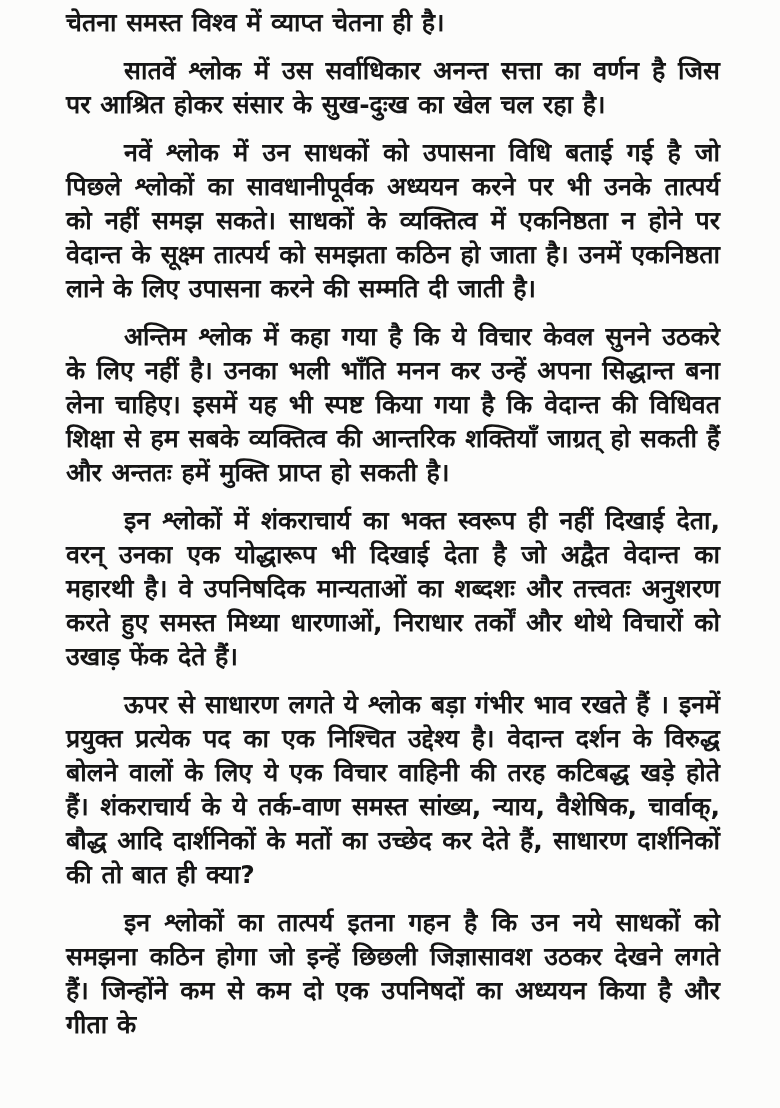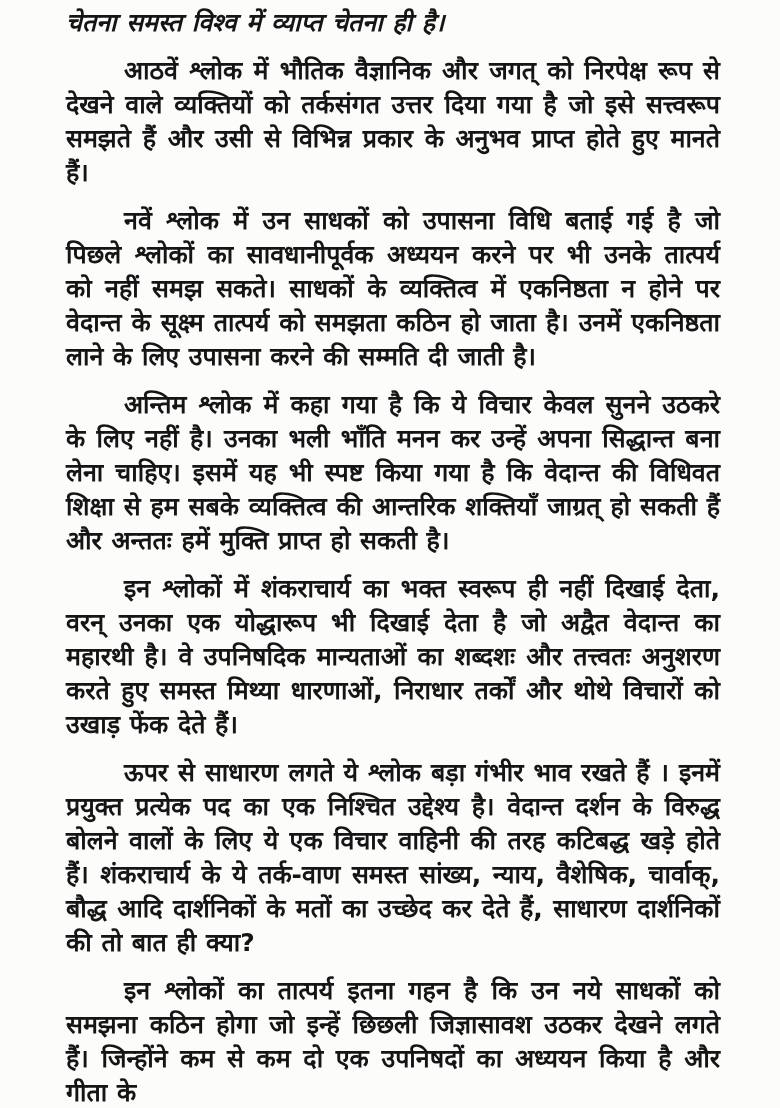--- a/index.html
+++ b/index.html
@@ -28,29 +28,28 @@
     color: #151515;
     text-align: justify;
   }
   .para {
     margin: 0 0 14px 0;
     text-indent: 58px;
     word-spacing: 1px;
   }
   .para.continued {
     text-indent: 0;
-    font-style: italic;
   }
 </style>
 </head>
 <body>
 
 <div class="scan-page">
   <div class="page-text">
       <p class="para continued">चेतना समस्त विश्व में व्याप्त चेतना ही है।</p>
-      <p class="para">आठवें श्लोक में भौतिक वैज्ञानिक और जगत् को निरपेक्ष रूप से देखने वाले व्यक्तियों को तर्कसंगत उत्तर दिया गया है जो इसे सत्त्वरूप समझते हैं और उसी से विभिन्न प्रकार के अनुभव प्राप्त होते हुए मानते हैं।</p>
+      <p class="para">सातवें श्लोक में उस सर्वाधिकार अनन्त सत्ता का वर्णन है जिस पर आश्रित होकर संसार के सुख-दुःख का खेल चल रहा है।</p>
       <p class="para">नवें श्लोक में उन साधकों को उपासना विधि बताई गई है जो पिछले श्लोकों का सावधानीपूर्वक अध्ययन करने पर भी उनके तात्पर्य को नहीं समझ सकते। साधकों के व्यक्तित्व में एकनिष्ठता न होने पर वेदान्त के सूक्ष्म तात्पर्य को समझता कठिन हो जाता है। उनमें एकनिष्ठता लाने के लिए उपासना करने की सम्मति दी जाती है।</p>
       <p class="para">अन्तिम श्लोक में कहा गया है कि ये विचार केवल सुनने उठकरे के लिए नहीं है। उनका भली भाँति मनन कर उन्हें अपना सिद्धान्त बना लेना चाहिए। इसमें यह भी स्पष्ट किया गया है कि वेदान्त की विधिवत शिक्षा से हम सबके व्यक्तित्व की आन्तरिक शक्तियाँ जाग्रत् हो सकती हैं और अन्ततः हमें मुक्ति प्राप्त हो सकती है।</p>
       <p class="para">इन श्लोकों में शंकराचार्य का भक्त स्वरूप ही नहीं दिखाई देता, वरन् उनका एक योद्धारूप भी दिखाई देता है जो अद्वैत वेदान्त का महारथी है। वे उपनिषदिक मान्यताओं का शब्दशः और तत्त्वतः अनुशरण करते हुए समस्त मिथ्या धारणाओं, निराधार तर्कों और थोथे विचारों को उखाड़ फेंक देते हैं।</p>
       <p class="para">ऊपर से साधारण लगते ये श्लोक बड़ा गंभीर भाव रखते हैं । इनमें प्रयुक्त प्रत्येक पद का एक निश्चित उद्देश्य है। वेदान्त दर्शन के विरुद्ध बोलने वालों के लिए ये एक विचार वाहिनी की तरह कटिबद्ध खड़े होते हैं। शंकराचार्य के ये तर्क-वाण समस्त सांख्य, न्याय, वैशेषिक, चार्वाक्, बौद्ध आदि दार्शनिकों के मतों का उच्छेद कर देते हैं, साधारण दार्शनिकों की तो बात ही क्या?</p>
       <p class="para">इन श्लोकों का तात्पर्य इतना गहन है कि उन नये साधकों को समझना कठिन होगा जो इन्हें छिछली जिज्ञासावश उठकर देखने लगते हैं। जिन्होंने कम से कम दो एक उपनिषदों का अध्ययन किया है और गीता के</p>
     </div>
 </div>
 
 </body></html>

